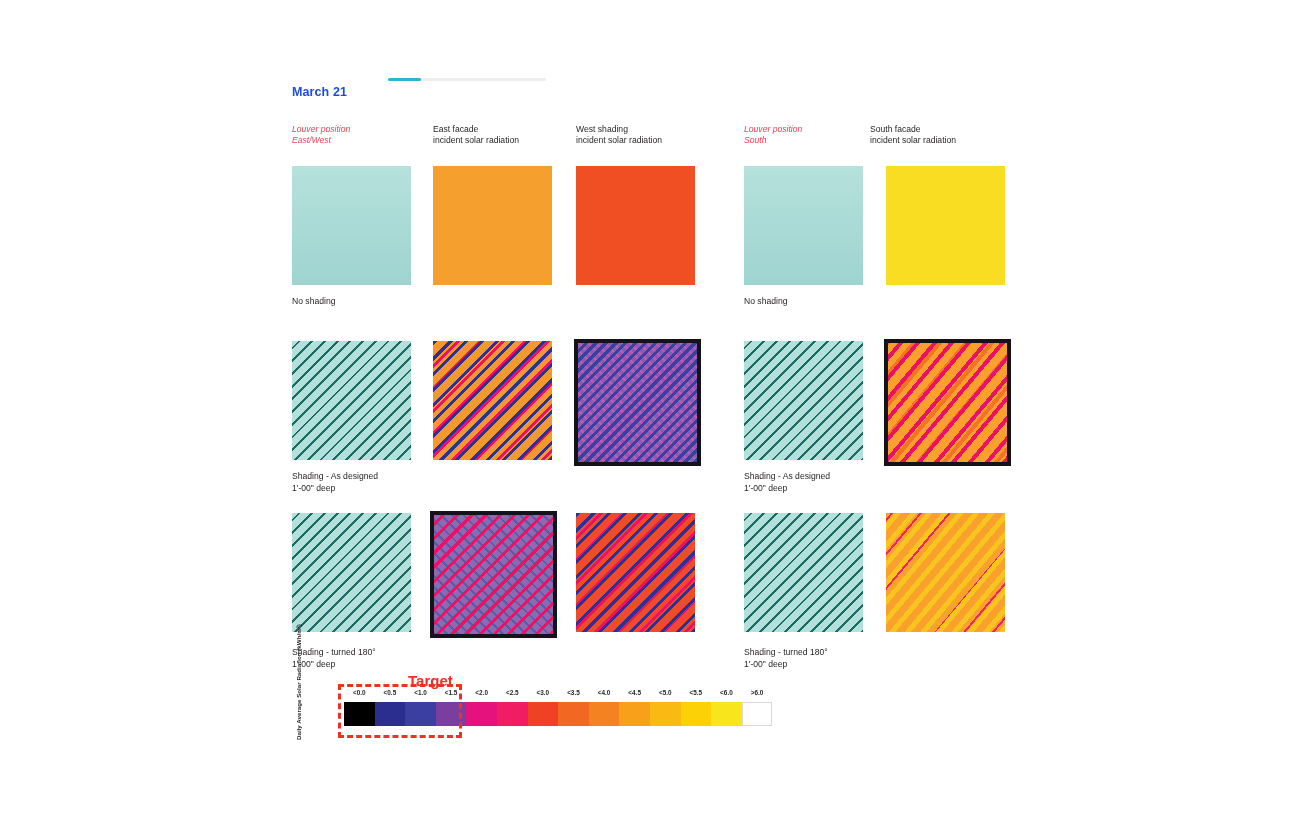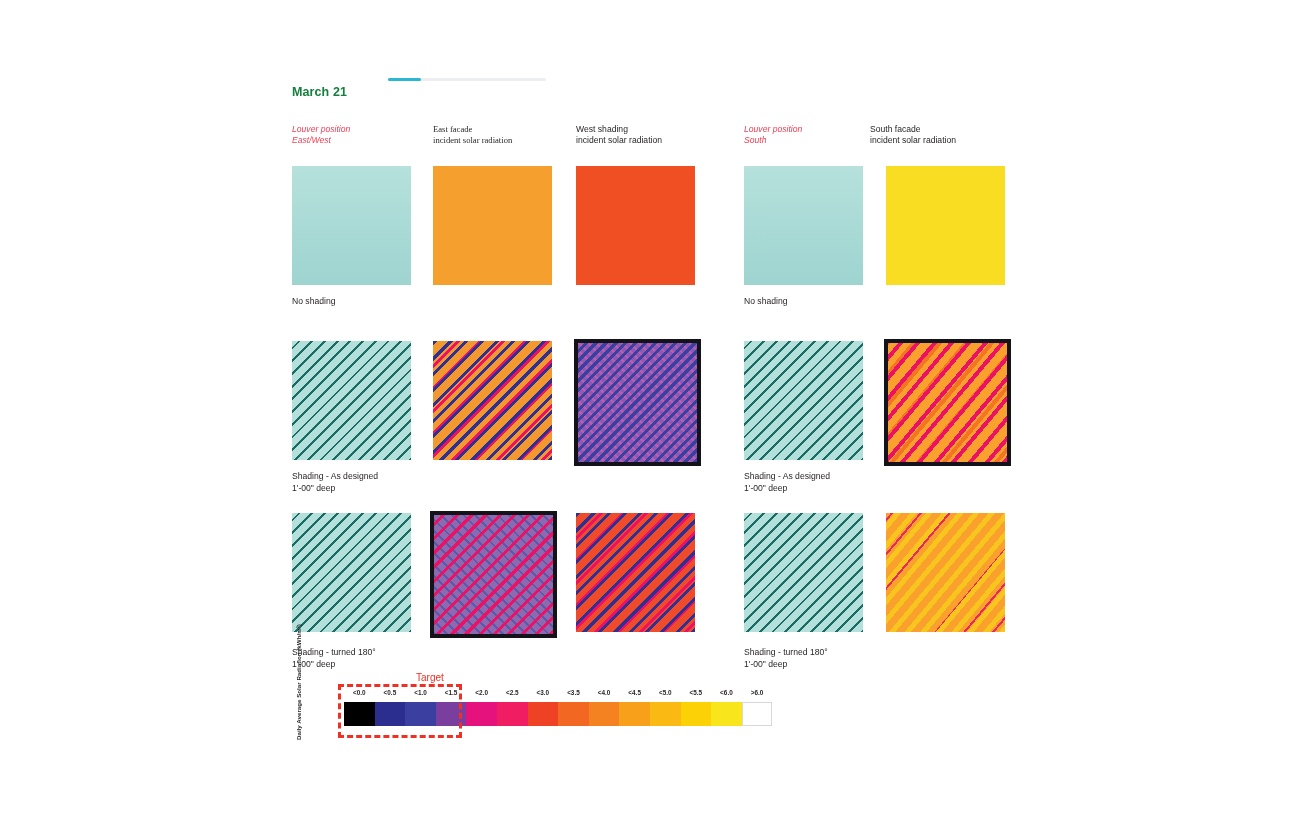--- a/index.html
+++ b/index.html
@@ -7,36 +7,36 @@
     width:1300px;height:829px;background:#ffffff;
     font-family:"Liberation Sans","DejaVu Sans",sans-serif;
     color:#231f20;overflow:hidden;position:relative;
   }
   .sheet{position:absolute;left:0;top:0;width:1300px;height:829px;}
 
   
   .progressbar{position:absolute;left:388px;top:78px;width:158px;height:3px;background:#eceeef;border-radius:2px;}
   .progressbar .fill{position:absolute;left:0;top:0;height:3px;width:33px;background:#29b7d3;border-radius:2px;}
 
-  .date-title{position:absolute;left:292px;top:85px;font-size:12.5px;font-weight:bold;letter-spacing:.1px;color:#15803d;}
+  .date-title{position:absolute;left:292px;top:85px;font-size:12.5px;font-weight:bold;letter-spacing:.1px;color:#1d4ed8;}
 
   
   .colhead{position:absolute;font-size:8.6px;line-height:10.5px;white-space:pre-line;color:#231f20;}
   .colhead.red{color:#ef4056;font-style:italic;}
 
   
   .sw{position:absolute;width:119px;height:119px;}
   .sw.bordered{box-shadow:0 0 0 4px #15131a;}
 
   
   .cap{position:absolute;font-size:8.6px;line-height:11.5px;white-space:pre-line;color:#231f20;}
 
   
   .legend{position:absolute;left:292px;top:672px;width:460px;height:80px;}
-  .legend .target{position:absolute;left:124px;top:0px;font-size:10px;color:#ee3124;font-weight:normal;}
+  .legend .target{position:absolute;left:116px;top:0px;font-size:15px;color:#ee3124;font-weight:bold;}
   .legend .vlabel{position:absolute;left:10px;top:10px;width:44px;height:58px;}
   .legend .vlabel span{
     position:absolute;bottom:0;transform-origin:left bottom;transform:rotate(-90deg);
     font-size:6.2px;font-weight:bold;line-height:7px;white-space:nowrap;color:#231f20;
   }
   .bar{position:absolute;left:52px;top:30px;height:24px;display:flex;}
   .bar .cell{width:30.6px;height:24px;}
   .bar .cell.last{border:1px solid #d8d8d8;box-sizing:border-box;background:#ffffff;}
   .ticks{position:absolute;left:52px;top:17px;display:flex;}
   .ticks .tk{width:30.6px;text-align:center;font-size:6.4px;font-weight:bold;color:#231f20;}
@@ -96,21 +96,21 @@
 <div class="sheet">
 
   <div class="progressbar">
     <div class="fill" style="width: 33.18px; background: rgb(41, 183, 211);"></div>
   </div>
 
   <div class="date-title">March 21</div>
 
   <div class="colhead red" style="left:292px;top:124px;">Louver position
 East/West</div>
-  <div class="colhead" style="left:433px;top:124px;font-family:Liberation Serif, serif;">East facade
+  <div class="colhead" style="left:433px;top:124px;">East facade
 incident solar radiation</div>
   <div class="colhead" style="left:576px;top:124px;">West shading
 incident solar radiation</div>
   <div class="colhead red" style="left:744px;top:124px;">Louver position
 South</div>
   <div class="colhead" style="left:870px;top:124px;">South facade
 incident solar radiation</div>
 
   <div class="sw p-solid-teal" style="left:292px;top:166px;"></div>
   <div class="sw p-solid-orange" style="left:433px;top:166px;"></div>

